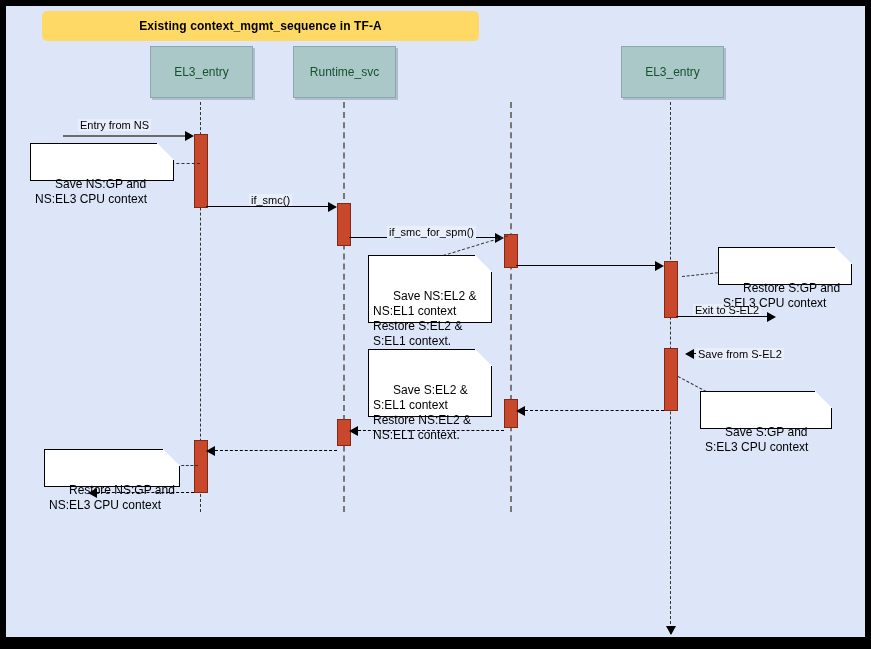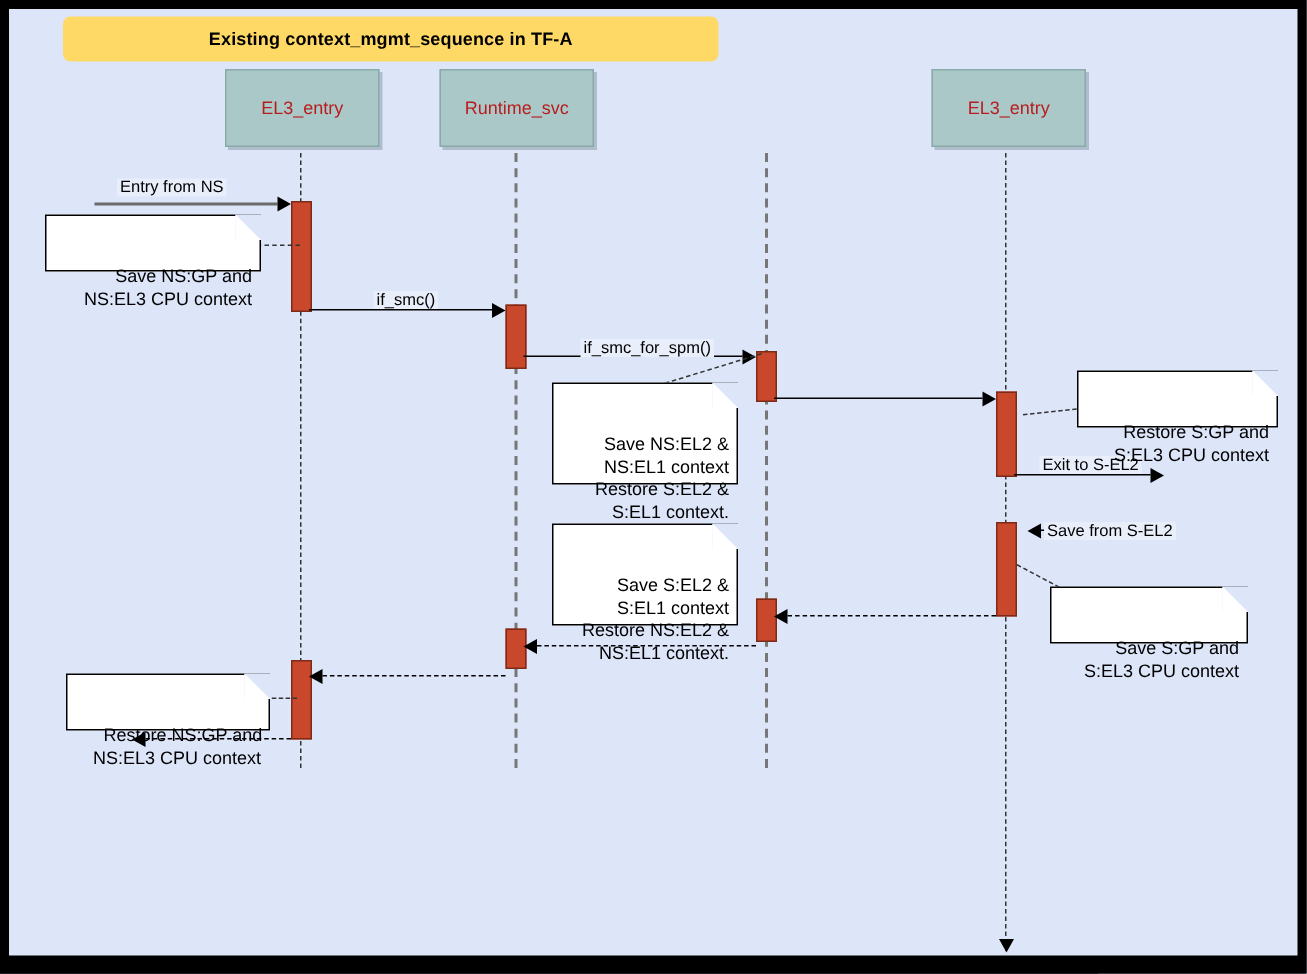--- a/index.html
+++ b/index.html
@@ -52,21 +52,21 @@
     position: absolute;
     width: 101px;
     height: 50px;
     background: #abc8c8;
     border: 1px solid #8aa9a9;
     box-shadow: 2px 2px 0 rgba(120,140,150,0.45);
     display: flex;
     align-items: center;
     justify-content: center;
     font-size: 12px;
-    color: #b91c1c;
+    color: #14532d;
   }
   .ll-line {
     position: absolute;
     width: 0;
     border-left: 1px dashed #333;
   }
   .ll-line.thick {
     border-left: 2px dashed #777;
   }
   
@@ -123,21 +123,20 @@
   .note {
     position: absolute;
     background: #ffffff;
     border: 1px solid #000;
     font-size: 12px;
     line-height: 15px;
     color: #000;
     padding: 3px 5px 3px 4px;
     box-sizing: border-box;
     white-space: pre;
-    text-align: right;
   }
   .note .foldtri {
     position: absolute;
     right: -1px;
     top: -1px;
     width: 0; height: 0;
     border-left: 17px solid #ffffff;
     border-top: 17px solid #dde5f9;
   }
   .note-link {

